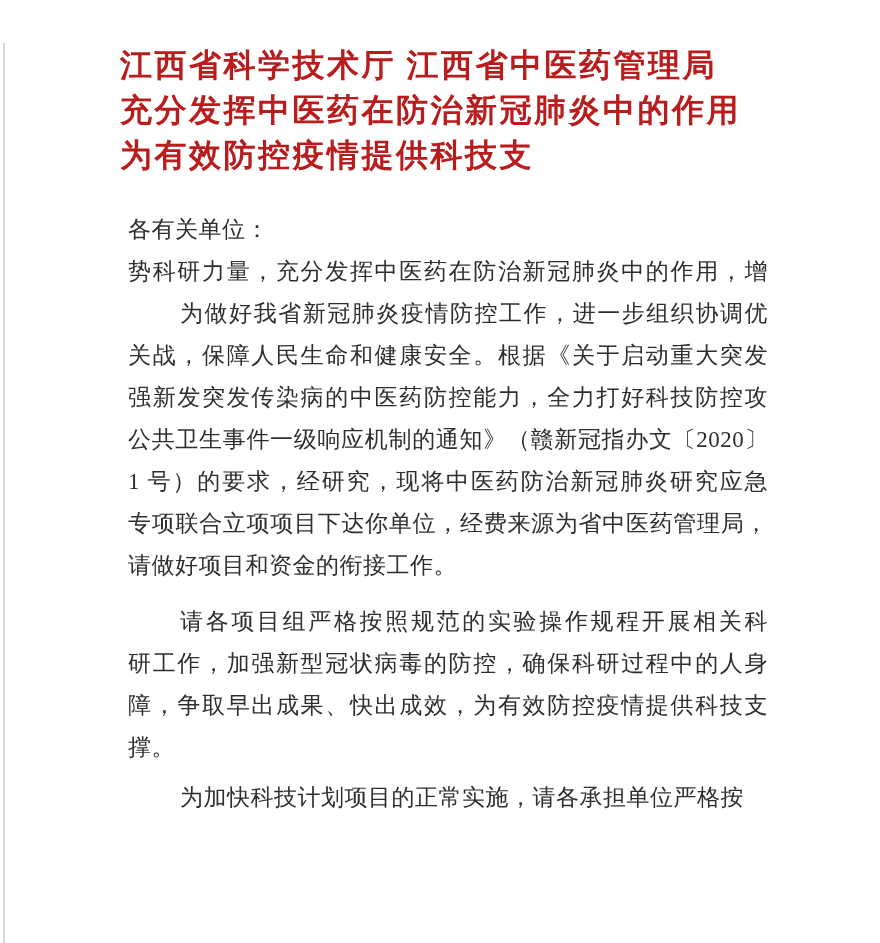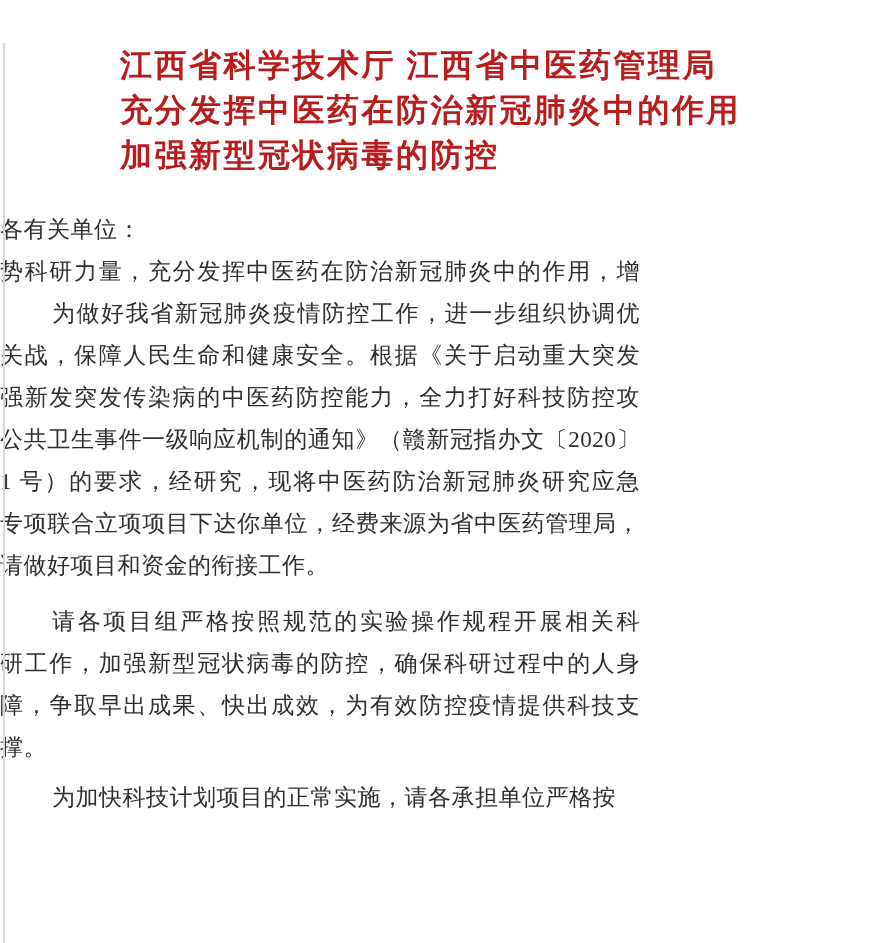--- a/index.html
+++ b/index.html
@@ -32,20 +32,21 @@
     margin: 43px 0 0 120px;
     width: 656px;
     text-align: left;
     font-weight: 700;
     font-size: 32px;
     line-height: 45px;
     letter-spacing: 2.5px;
     color: #b91c1c;
   }
   .content {
+    margin-left: 128px;
     width: 640px;
     font-size: 23px;
     line-height: 42px;
     letter-spacing: 0.5px;
     color: #2e2e2e;
   }
   .salutation {
     margin-top: 31px;
     text-align: left;
   }
@@ -65,21 +66,21 @@
 </head>
 <body>
 
 <div class="page">
 
   <div class="scan-edge-line"></div>
 
   <div class="title-block">
     <div class="title-line">江西省科学技术厅 江西省中医药管理局</div>
     <div class="title-line">充分发挥中医药在防治新冠肺炎中的作用</div>
-    <div class="title-line">加强新型冠状病毒的防控</div>
+    <div class="title-line">为有效防控疫情提供科技支</div>
   </div>
 
   <div class="content">
     <div class="salutation">各有关单位：</div>
 
     <div class="paragraph para-1">
         <div class="line">势科研力量，充分发挥中医药在防治新冠肺炎中的作用，增</div>
         <div class="line first">为做好我省新冠肺炎疫情防控工作，进一步组织协调优</div>
         <div class="line">关战，保障人民生命和健康安全。根据《关于启动重大突发</div>
         <div class="line">强新发突发传染病的中医药防控能力，全力打好科技防控攻</div>

